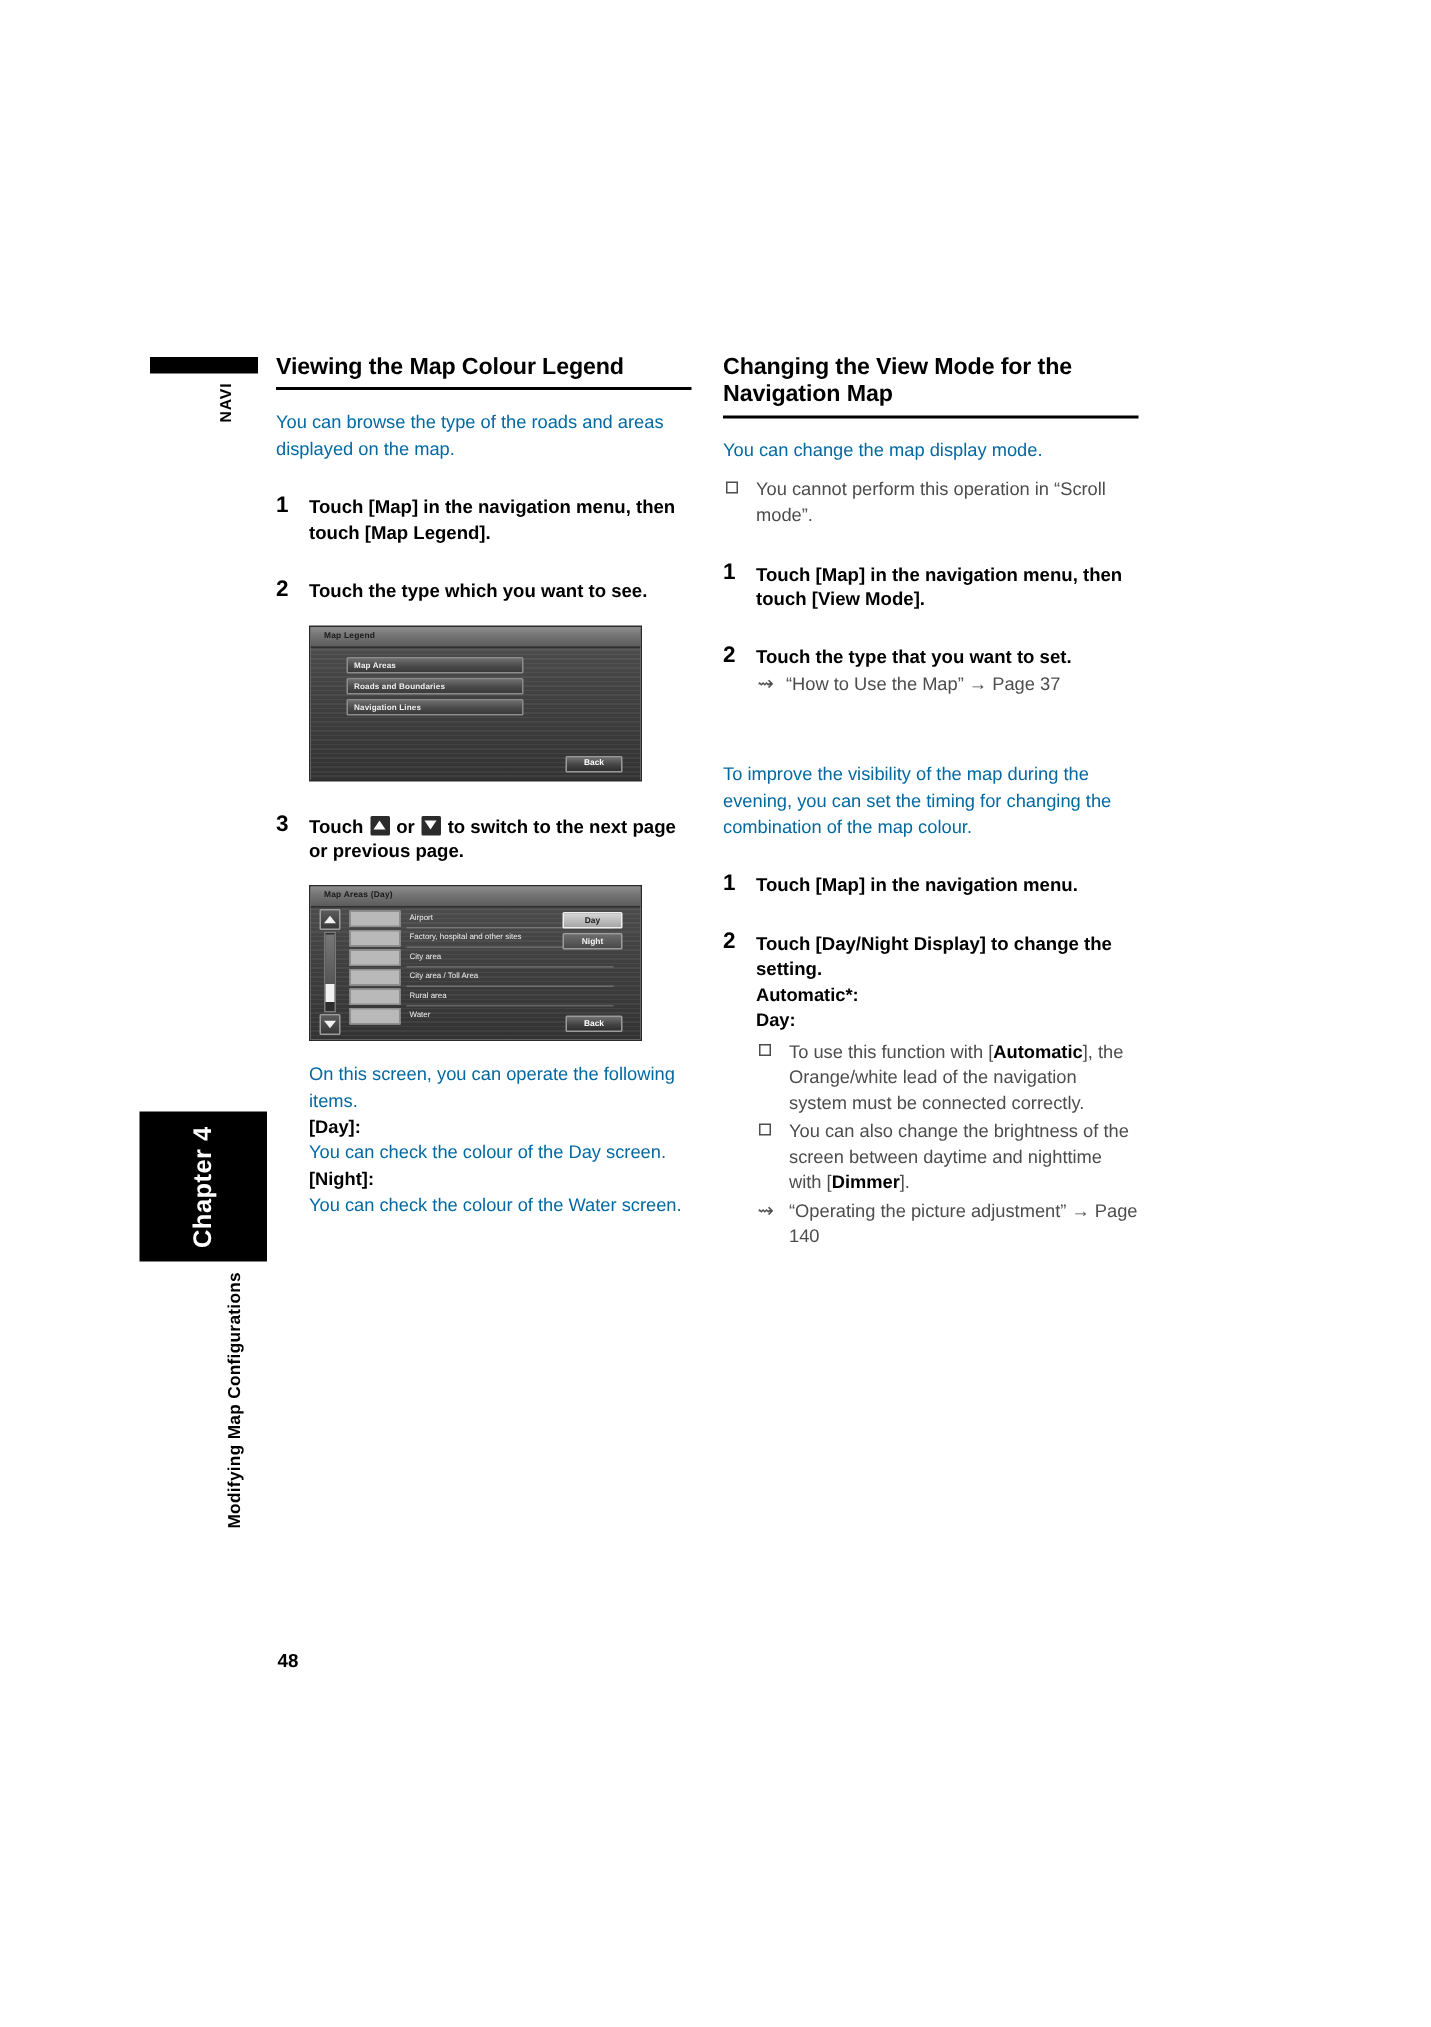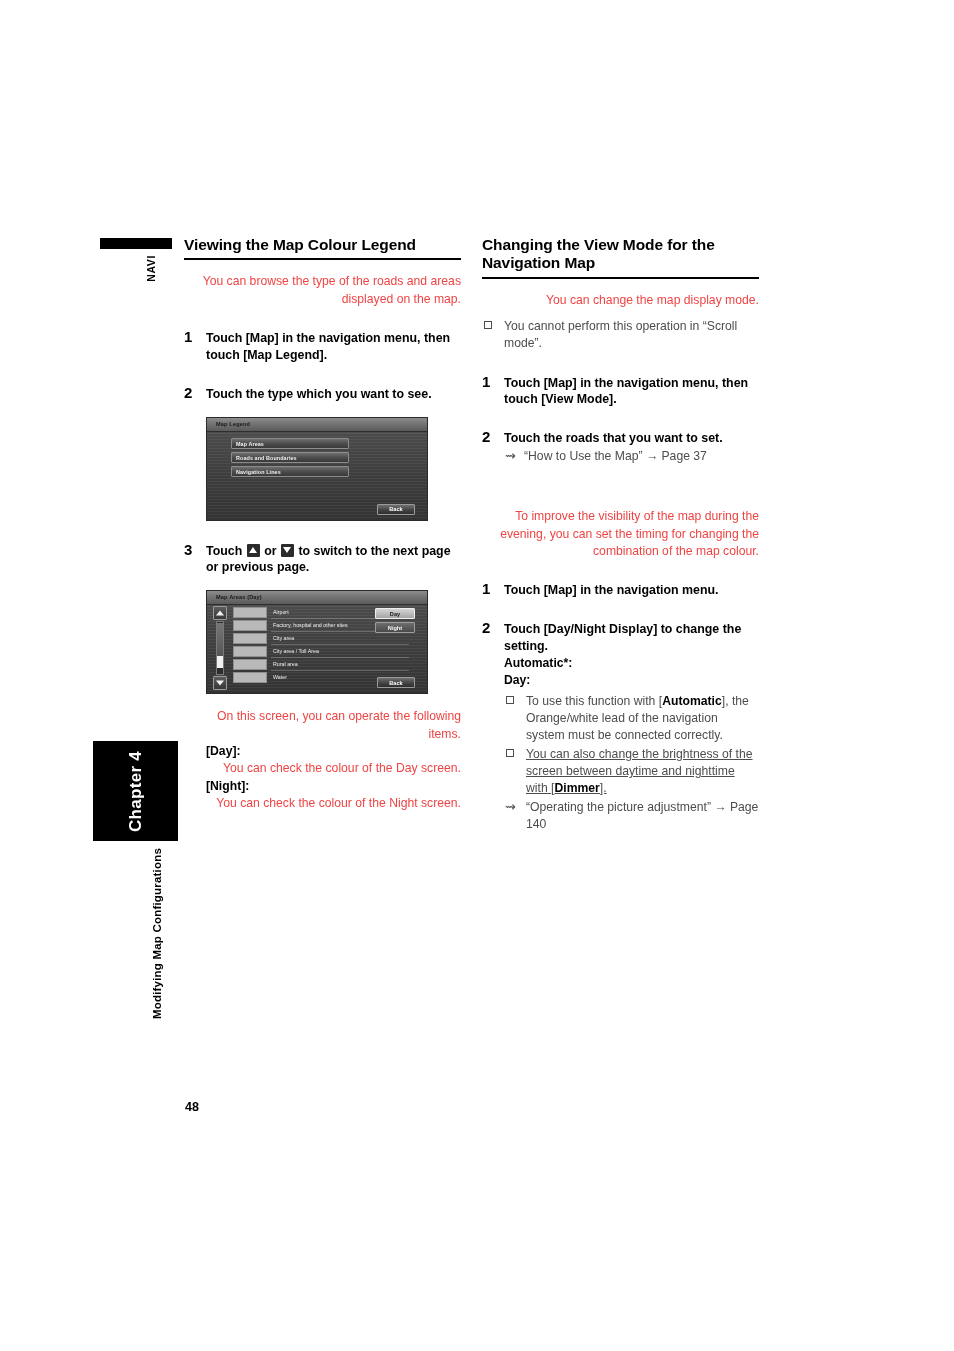--- a/index.html
+++ b/index.html
@@ -110,22 +110,21 @@
     letter-spacing: -0.1px;
     color: #000;
     border-bottom: 2px solid #000;
   }
   .after-title { height: 13px; }
 
   p.body {
     margin: 0;
     font-size: 12.2px;
     line-height: 1.42;
-    color: #ef4444;
-    text-align: right;
+    color: #0369a1;
   }
   .gap-sm { height: 9px; }
   .gap-md { height: 14px; }
   .gap-lg { height: 22px; }
   .gap-xl { height: 30px; }
 
   
   .step {
     position: relative;
     padding-left: 22px;
@@ -538,21 +537,21 @@
       </div>
     </div>
 
     <div class="gap-md"></div>
 
     <div style="padding-left:22px;">
       <p class="body">On this screen, you can operate the following items.</p>
       <div class="step-sub">[Day]:</div>
       <p class="body">You can check the colour of the Day screen.</p>
       <div class="step-sub">[Night]:</div>
-      <p class="body">You can check the colour of the Night screen.</p>
+      <p class="body">You can check the colour of the Water screen.</p>
 
     </div>
 
   </div>
 
   <div class="col col-right">
 
     <h2 class="sec-title">Changing the View Mode for the Navigation Map</h2>
     <div class="after-title"></div>
 
@@ -568,21 +567,21 @@
 
     <div class="step">
       <span class="step-num">1</span>
       <div class="step-text">Touch [Map] in the navigation menu, then touch [View Mode].</div>
     </div>
 
     <div class="gap-lg"></div>
 
     <div class="step">
       <span class="step-num">2</span>
-      <div class="step-text">Touch the roads that you want to set.</div>
+      <div class="step-text">Touch the type that you want to set.</div>
       <div class="xref" style="padding-left:20px; margin-top:1px;">
         <span class="hook">⇝</span><span>“How to Use the Map” → Page 37</span>
       </div>
     </div>
 
     <div class="gap-xl"></div>
 
     <div class="after-title"></div>
 
     <p class="body">To improve the visibility of the map during the evening, you can set the timing for changing the combination of the map colour.</p>
@@ -599,21 +598,21 @@
     <div class="step">
       <span class="step-num">2</span>
       <div class="step-text">Touch [Day/Night Display] to change the setting.</div>
       <div class="step-sub">Automatic*:</div>
       <div class="step-sub">Day:</div>
 
       <div class="note" style="margin-top:3px;">
         <span class="sq"></span><span>To use this function with [</span><b>Automatic</b><span>], the Orange/white lead of the navigation system must be connected correctly.</span>
       </div>
 
-      <div class="note" style="margin-top:1px;text-decoration:underline;">
+      <div class="note" style="margin-top:1px;">
         <span class="sq"></span><span>You can also change the brightness of the screen between daytime and nighttime with [</span><b>Dimmer</b><span>].</span>
       </div>
 
       <div class="xref" style="margin-top:1px;">
         <span class="hook">⇝</span><span>“Operating the picture adjustment” → Page 140</span>
       </div>
     </div>
 
   </div>
 

